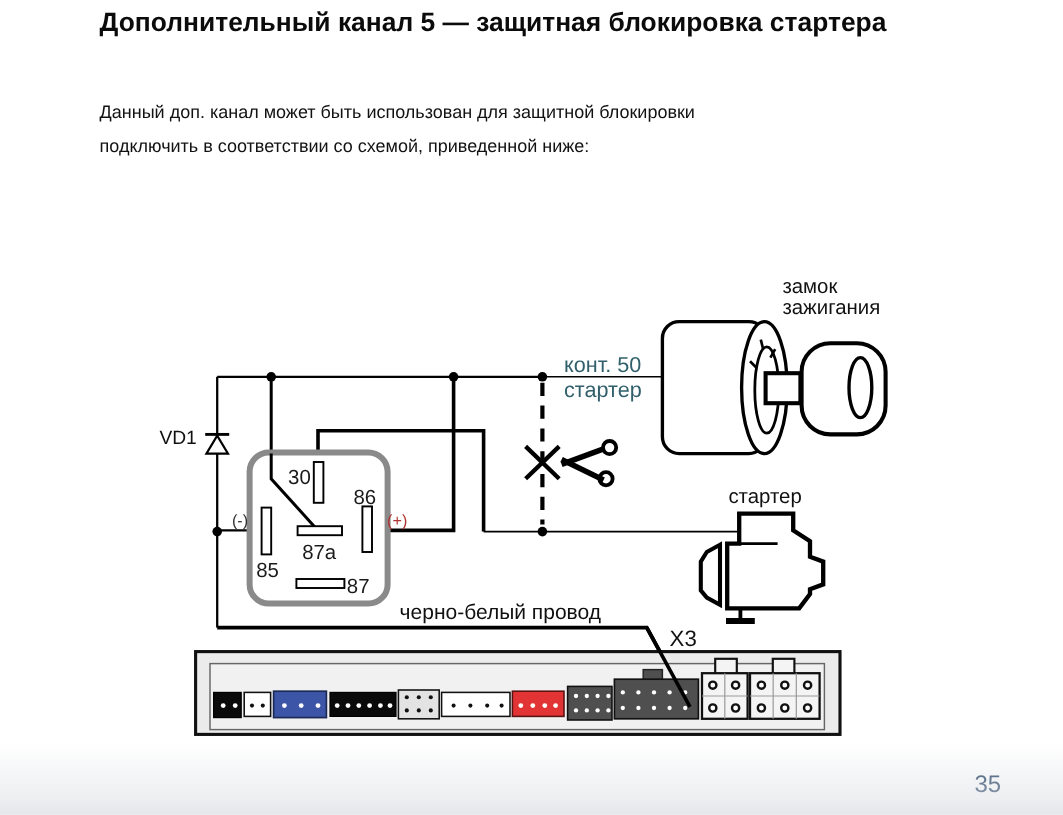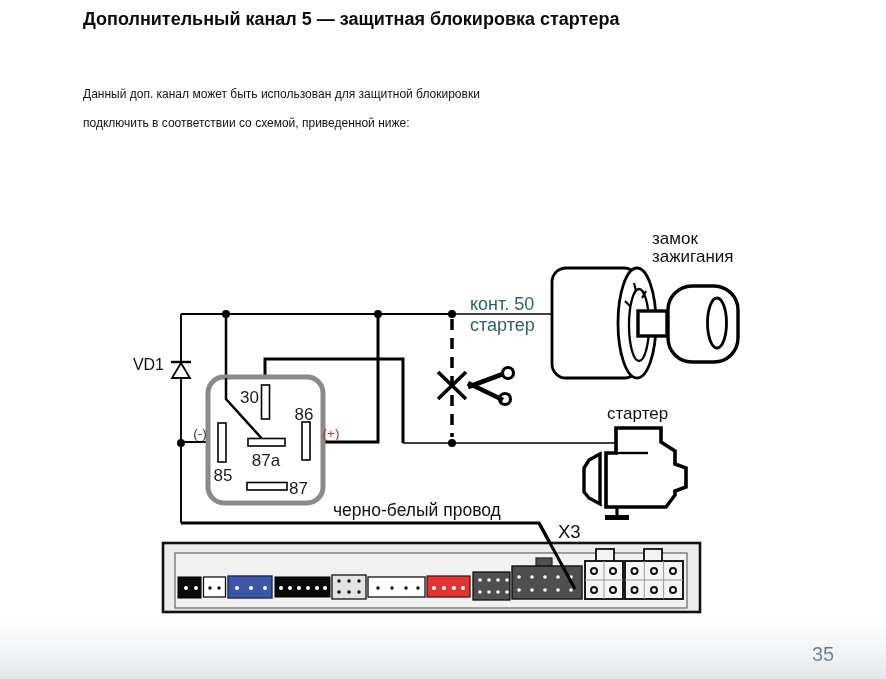--- a/index.html
+++ b/index.html
@@ -4,25 +4,25 @@
 <style>
   html,body{margin:0;padding:0;}
   body{
     width:886px;height:679px;position:relative;overflow:hidden;
     background:#ffffff;
     font-family:"Liberation Sans",sans-serif;
     -webkit-font-smoothing:antialiased;
   }
   .title{
     position:absolute;left:83px;top:4px;width:770px;
-    font-size:18px;line-height:30px;font-weight:700;color:#0b0b0b;
+    font-size:22px;line-height:30px;font-weight:700;color:#0b0b0b;
   }
   .paragraph{
     position:absolute;left:83px;top:80px;width:760px;
-    font-size:12px;line-height:28.6px;color:#121212;
+    font-size:15px;line-height:28.6px;color:#121212;
   }
   .page-number{
     position:absolute;left:812px;top:643px;width:40px;
     font-size:20px;color:#1e3a5f;text-align:left;
   }
   .bottom-fade{
     position:absolute;left:0;bottom:0;width:886px;height:60px;
     background:linear-gradient(to bottom, rgba(226,229,232,0) 0%, rgba(223,226,230,0.55) 75%, #e4e7ea 100%);
     pointer-events:none;
   }

